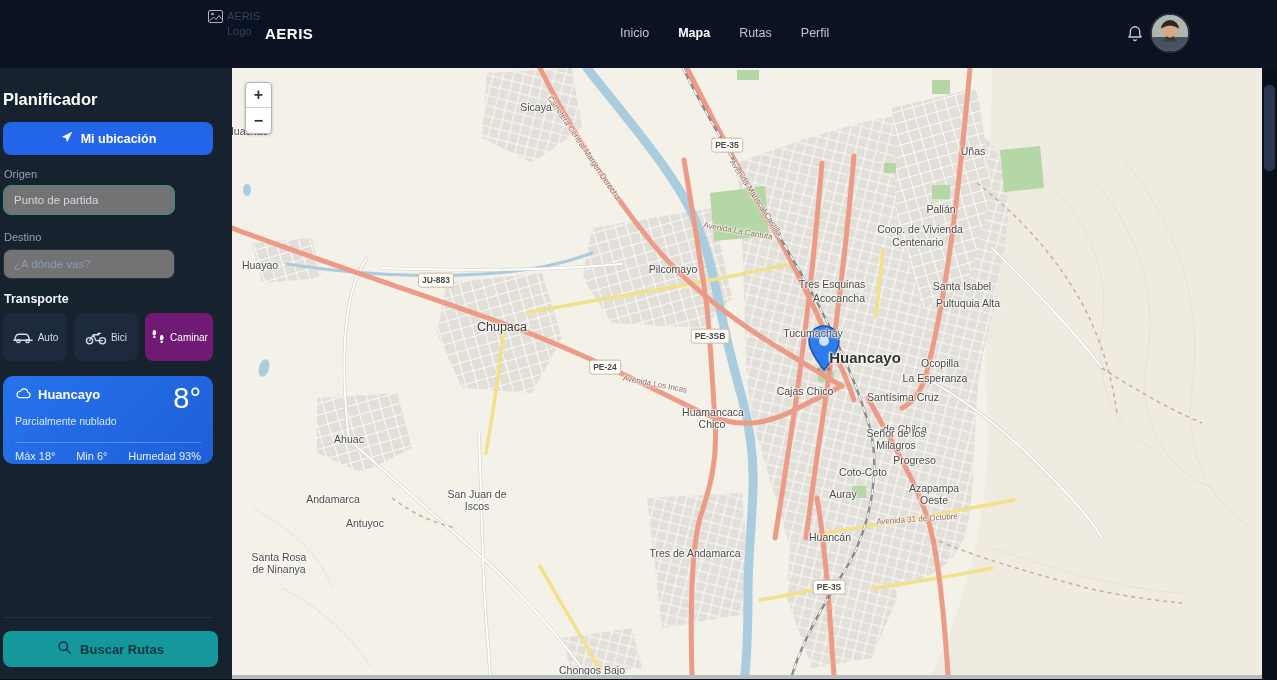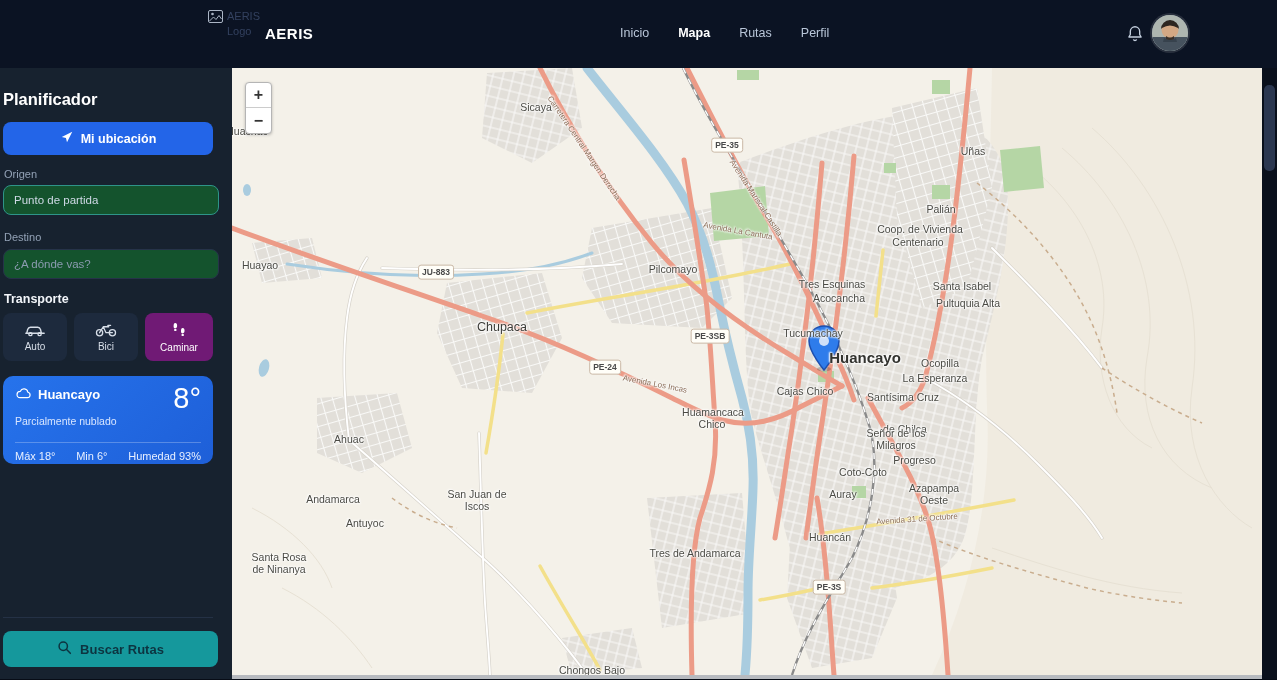--- a/index.html
+++ b/index.html
@@ -18,30 +18,30 @@
   .bell{position:absolute;right:133px;top:24px;color:#c3cedd;}
   .avatar{position:absolute;right:89px;top:15px;width:36px;height:36px;border-radius:50%;overflow:hidden;background:#8896a4;box-shadow:0 0 0 2px rgba(255,255,255,.12);}
 
   
   .sidebar{position:absolute;left:0;top:68px;width:232px;height:612px;background:#17222f;}
   .sb-title{position:absolute;left:3px;top:22px;color:#fff;font-size:16.5px;font-weight:700;}
   .btn-location{position:absolute;left:3px;top:54px;width:210px;height:33px;border:none;border-radius:8px;
     background:#2365e8;color:#fff;font-size:12.5px;font-weight:700;display:flex;align-items:center;justify-content:center;gap:7px;cursor:pointer;}
   .field-label{position:absolute;left:4px;color:#93a2b6;font-size:11px;}
   .lab-origin{top:100px;} .lab-dest{top:163px;}
-  .sb-input{position:absolute;left:3px;width:216px;height:30px;border-radius:8px;background:#14532d;
+  .sb-input{position:absolute;left:3px;width:172px;height:30px;border-radius:8px;background:#737373;
     color:#dbe4f0;font-size:11.5px;padding:0 10px;outline:none;}
   .in-origin{top:117px;border:1.6px solid #2e9488;}
   .in-origin::placeholder{color:#cfd9e6;}
   .in-dest{top:181px;border:1px solid #263349;}
   .in-dest::placeholder{color:#8b9bb0;}
   .lab-transport{position:absolute;left:4px;top:224px;color:#f2f5f9;font-size:12.5px;font-weight:700;}
   .modes{position:absolute;left:3px;top:245px;display:flex;gap:7px;}
   .mode{width:64px;height:48px;border:none;border-radius:8px;background:#1d2a3d;color:#d7dee8;
-    display:flex;flex-direction:column;align-items:center;justify-content:center;gap:4px;font-size:10px;cursor:pointer;}
+    display:flex;flex-direction:row;align-items:center;justify-content:center;gap:4px;font-size:10px;cursor:pointer;}
   .mode.active{background:#701a75;color:#fff;width:68px;}
   .mode svg{display:block;}
 
   .weather{position:absolute;left:3px;top:308px;width:210px;height:88px;border-radius:10px;
     background:linear-gradient(135deg,#2673ec,#1e5fd8);color:#fff;padding:10px 12px 8px 12px;}
   .w-top{display:flex;align-items:flex-start;}
   .w-city{font-size:13px;font-weight:700;margin-left:6px;margin-top:1px;}
   .w-temp{margin-left:auto;font-size:29px;font-weight:300;line-height:1;margin-top:-2px;}
   .w-cond{font-size:10.5px;color:#d7e5ff;margin-top:2px;}
   .w-row{display:flex;justify-content:space-between;font-size:11px;color:#e7efff;margin-top:15px;border-top:1px solid rgba(255,255,255,.25);padding-top:7px;}
@@ -354,21 +354,21 @@
         <span class="mlabel" style="left: 736px; top: 235px; transform: translate(-50%, -50%);">Pultuquia Alta</span>
         <span class="mlabel street" style="left: 352px; top: 80px; transform: translate(-50%, -50%) rotate(56deg);">Carretera Central Margen Derecha</span>
         <span class="mlabel street" style="left: 524px; top: 130px; transform: translate(-50%, -50%) rotate(57deg);">Avenida Mariscal Castilla</span>
         <span class="mlabel street" style="left: 506px; top: 163px; transform: translate(-50%, -50%) rotate(10deg);">Avenida La Cantuta</span>
         <span class="mlabel street" style="left: 423px; top: 316px; transform: translate(-50%, -50%) rotate(11deg);">Avenida Los Incas</span>
         <span class="mlabel street" style="left: 685px; top: 451px; transform: translate(-50%, -50%) rotate(-4deg);">Avenida 31 de Octubre</span>
       </div>
     <div class="map-badges">
 
     <span class="mbadge" style="left: 495px; top: 77px; transform: translate(-50%, -50%);">PE-35</span>
-        <span class="mbadge" style="left: 204px; top: 204px; transform: translate(-50%, -50%);">JU-883</span>
+        <span class="mbadge" style="left: 204px; top: 212px; transform: translate(-50%, -50%);">JU-883</span>
         <span class="mbadge" style="left: 478px; top: 268px; transform: translate(-50%, -50%);">PE-3SB</span>
         <span class="mbadge" style="left: 373px; top: 299px; transform: translate(-50%, -50%);">PE-24</span>
         <span class="mbadge" style="left: 597px; top: 519px; transform: translate(-50%, -50%);">PE-3S</span>
       </div>
 
     <div class="zoomctl">
       <div>+</div>
       <div>−</div>
     </div>
 

